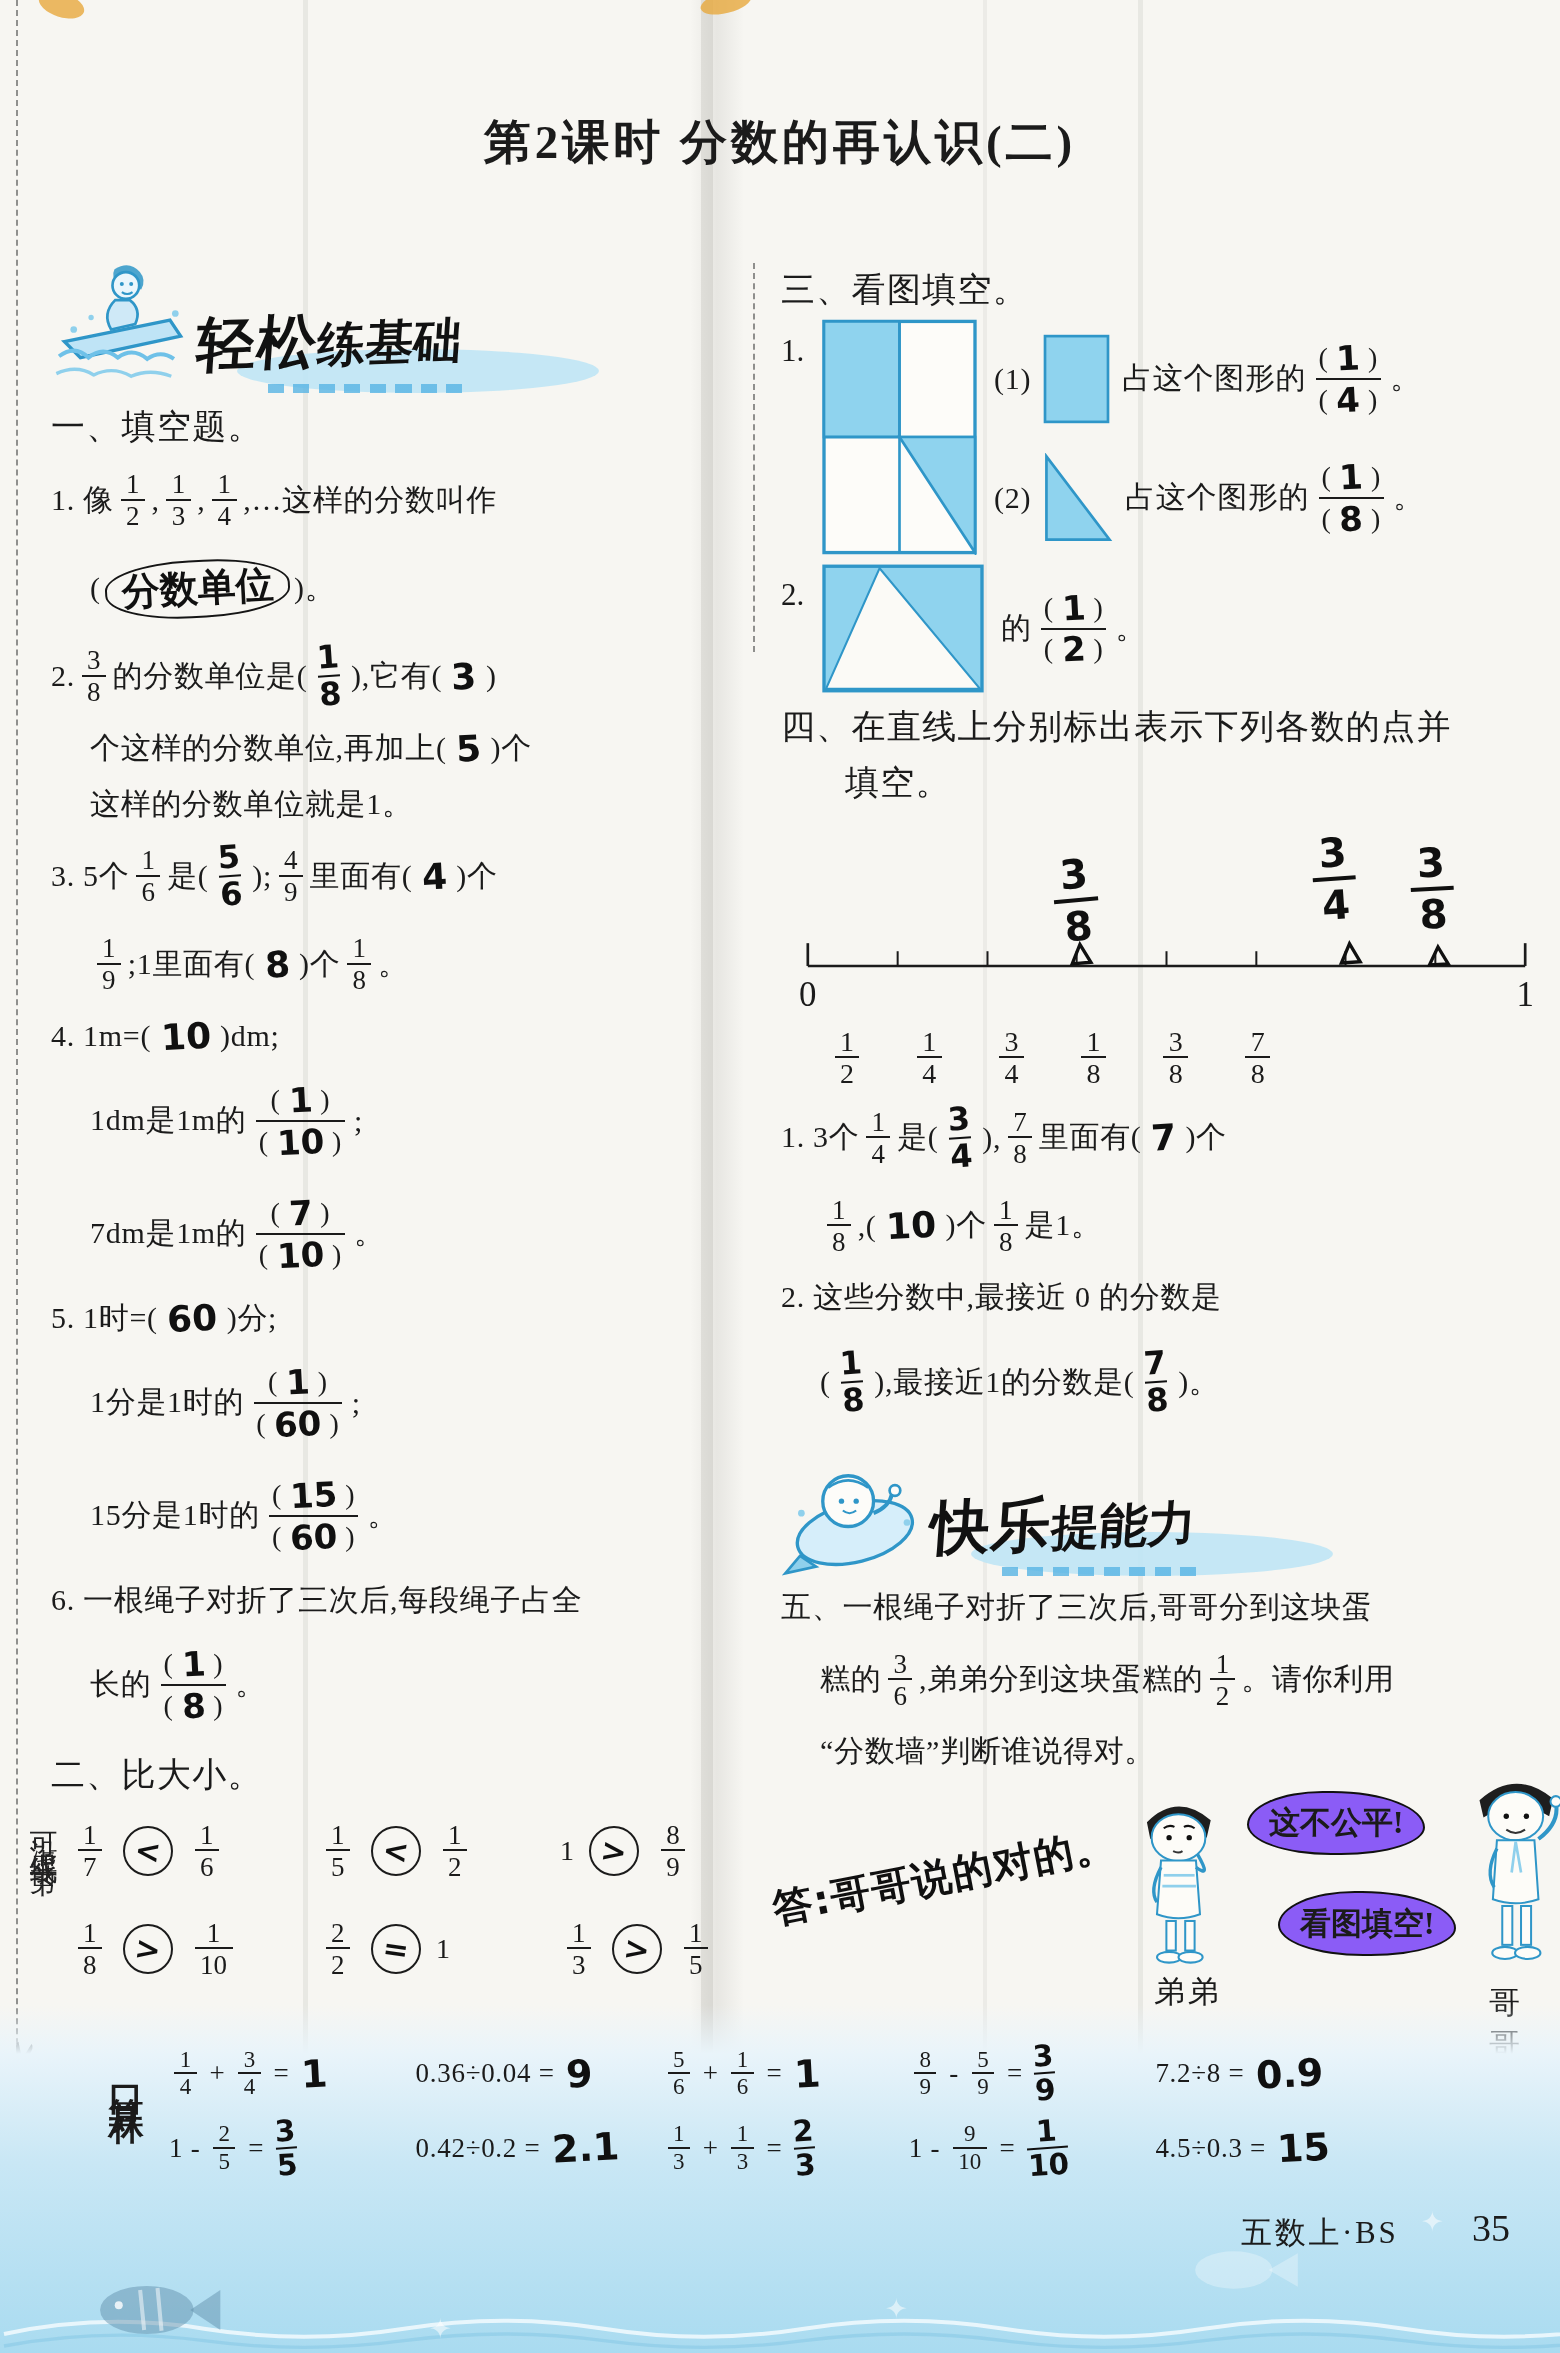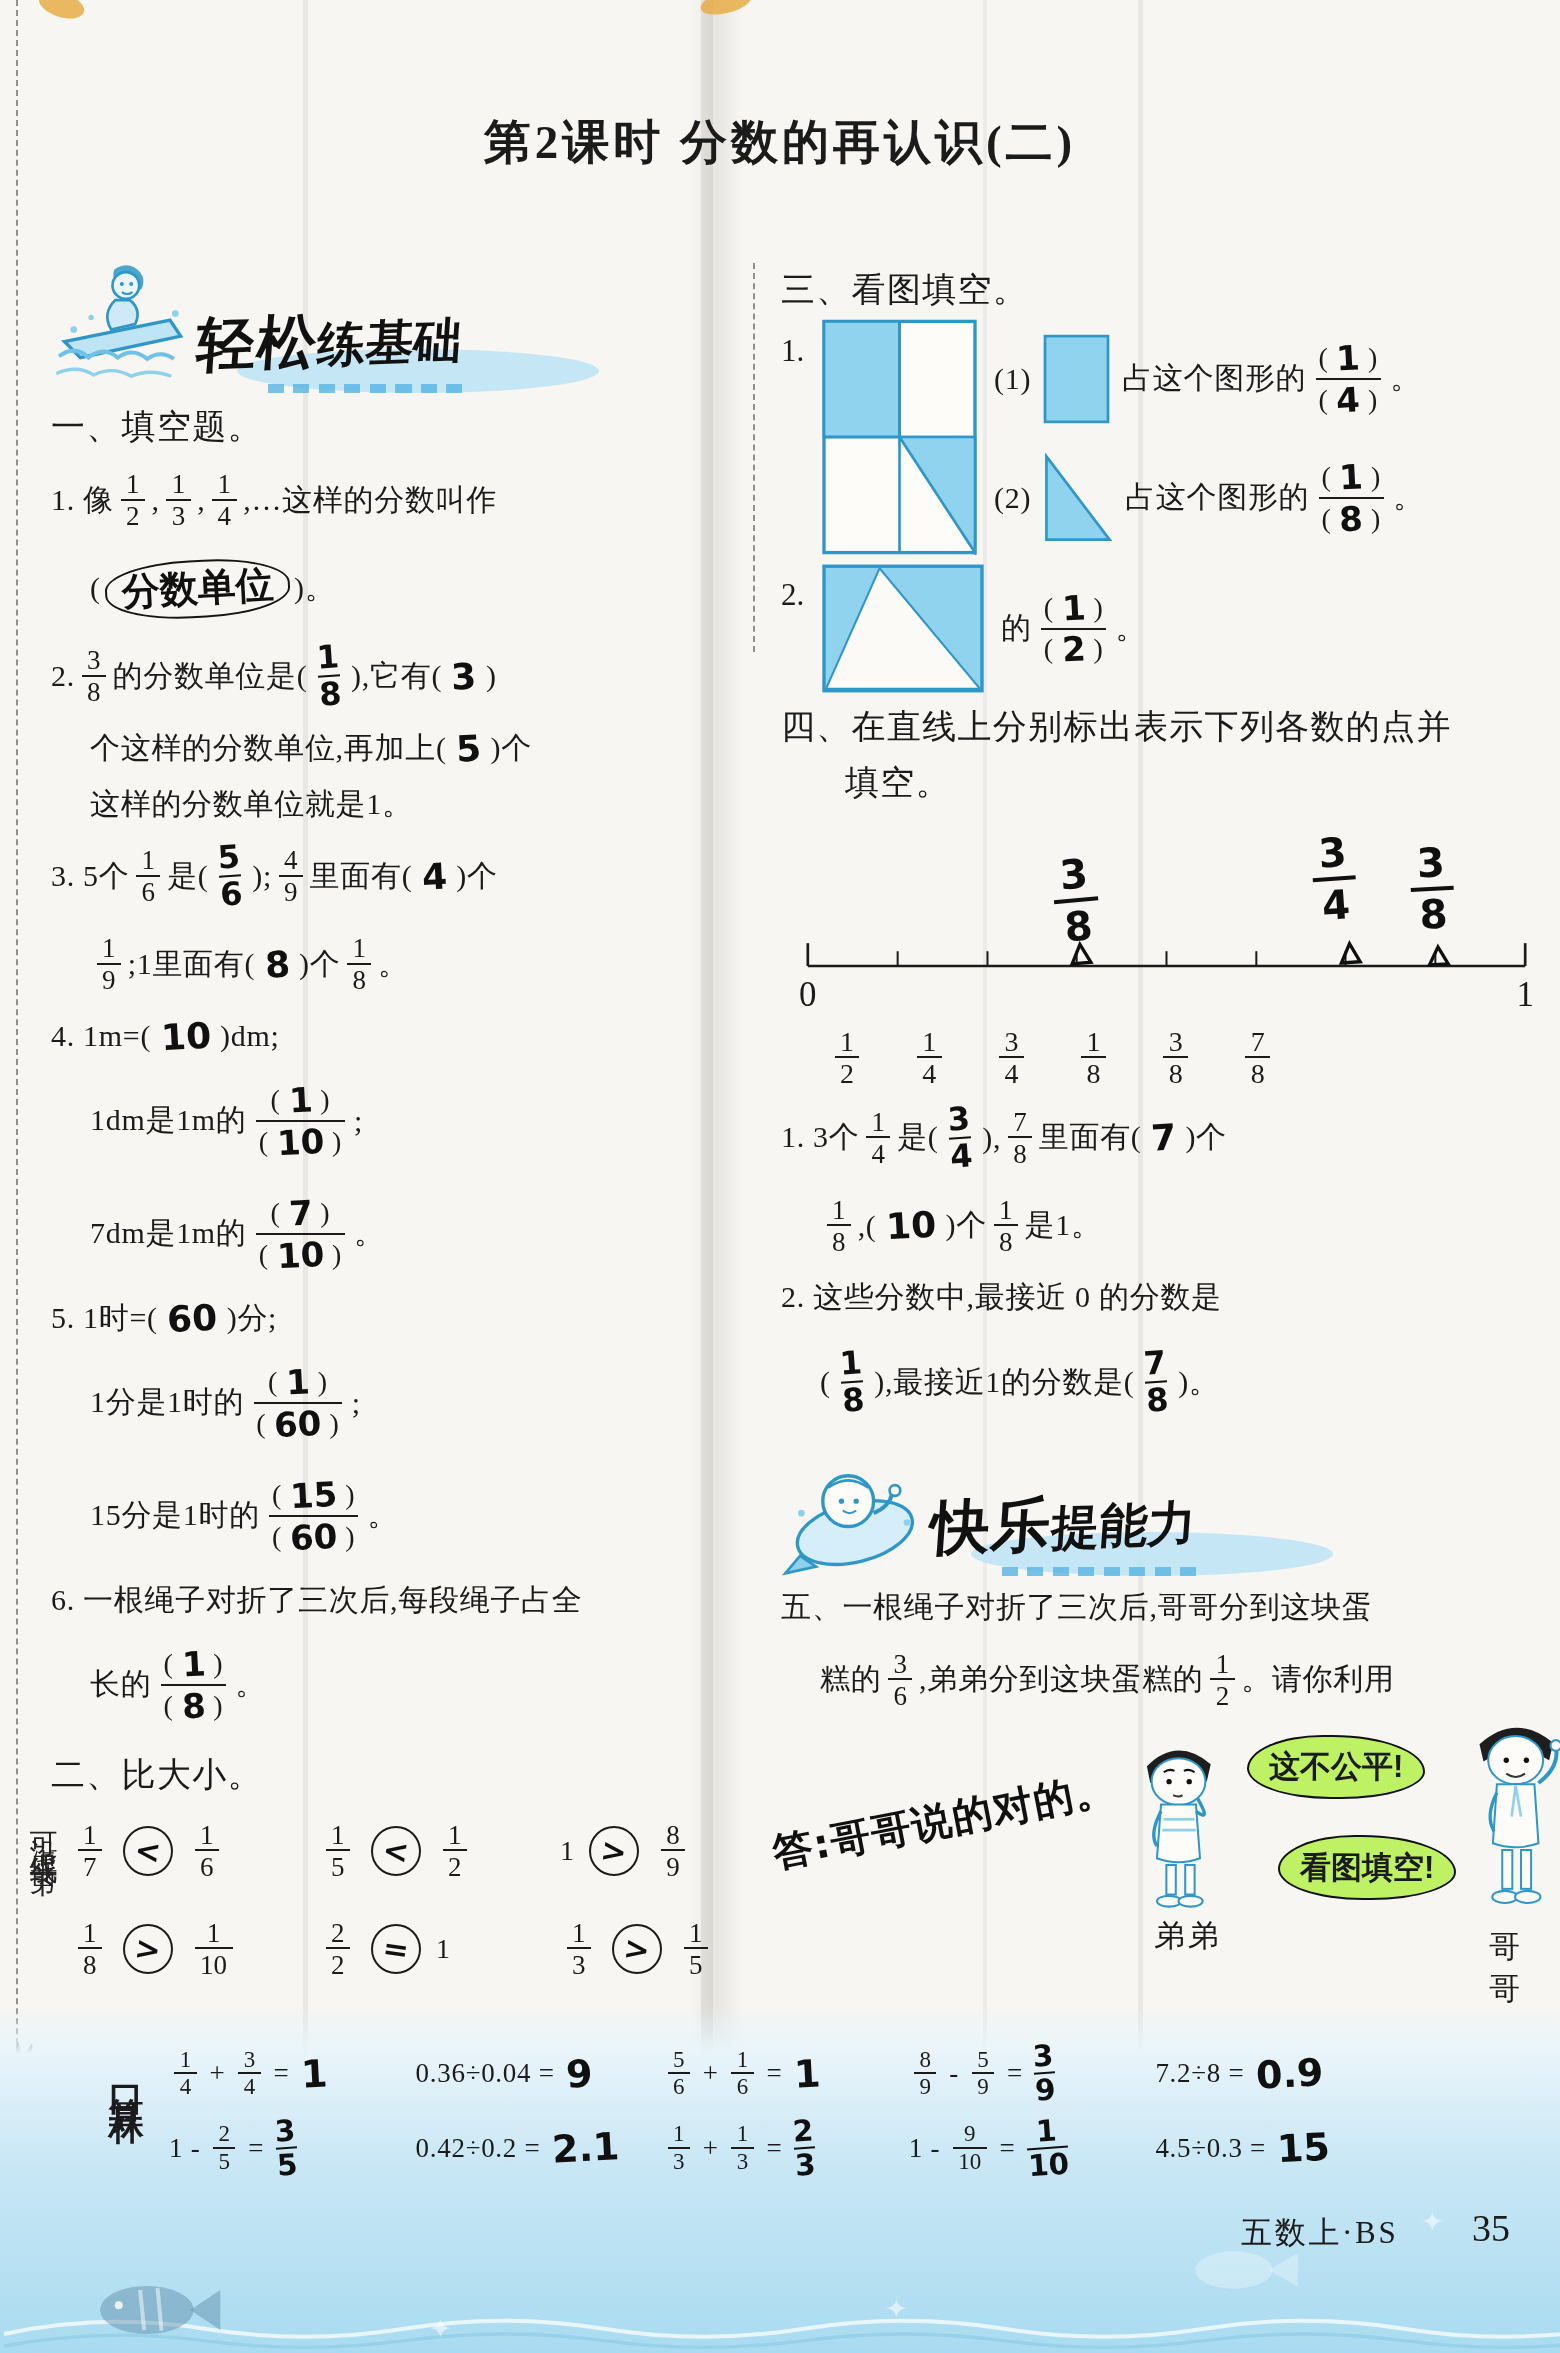--- a/index.html
+++ b/index.html
@@ -94,24 +94,24 @@
   .s3right2{display:flex;flex-direction:column;justify-content:center}
   
   .nlwrap{margin:4px 0 0 0}
   .svgp{font-family:"Liberation Serif","DejaVu Serif",serif;font-size:52px;fill:var(--ink)}
   .svghw{font-family:"DejaVu Sans","Liberation Sans",sans-serif;font-weight:700;font-size:60px;fill:var(--hand)}
   .flist{display:flex;gap:44px;margin:13.4px 0 5.4px 47px}
   .flist .frac{font-size:28px}
   
   .scene{position:relative;height:235px;margin-top:9.4px}
   .hwans{position:absolute;left:-20px;top:60px;transform:rotate(-11deg);font-size:40px;letter-spacing:1.3px}
-  .bub{position:absolute;border:2.7px solid #111;background:#bef264;
+  .bub{position:absolute;border:2.7px solid #111;background:#8b5cf6;
     border-radius:45% 55% 50% 50% / 55% 60% 45% 50%;
     padding:9.4px 20px;font-size:31px;font-weight:bold;
-    font-family:Liberation Sans, sans-serif;white-space:nowrap;z-index:2}
+    font-family:Liberation Serif, serif;white-space:nowrap;z-index:2}
   .bub1{left:466px;top:1.3px}
   .bub2{left:497px;top:102px}
   .kid{position:absolute;z-index:1}
   .kidL{left:349px;top:2.7px}
   .kidR{left:677px;top:-17.4px}
   .klabel{position:absolute;font-size:31px;letter-spacing:2.7px}
   .kl1{left:373px;top:182px}
   .kl2{left:708px;top:193px}
   
   .band{position:absolute;left:0;top:2005px;width:100%;height:349px;
@@ -666,20 +666,23 @@
         <span class="fn">3</span>
         <span class="fd">6</span>
       </span>
       <span class="pt">,弟弟分到这块蛋糕的</span>
       <span class="frac">
         <span class="fn">1</span>
         <span class="fd">2</span>
       </span>
       <span class="pt">。请你利用</span>
     </div>
+  <div class="line sm cont">
+      <span class="pt">“分数墙”判断谁说得对。</span>
+    </div>
 
   <div class="scene">
     <div class="hwans hw">答:哥哥说的对的。</div>
 
     <svg class="kid kidL" width="101" height="176" viewBox="0 0 150 262">
       <path d="M25,45 Q70,0 120,42 L114,68 Q72,40 30,70 Z" fill="#1e1e1e"></path>
       <ellipse cx="72" cy="68" rx="40" ry="35" fill="#fdfcf8" stroke="#2f96c8" stroke-width="3"></ellipse>
       <circle cx="58" cy="68" r="4" fill="#111"></circle>
         <circle cx="88" cy="68" r="4" fill="#111"></circle>
       <path d="M50,54 q8,-6 16,-2 M80,52 q8,-4 16,2" stroke="#111" stroke-width="3" fill="none"></path>

